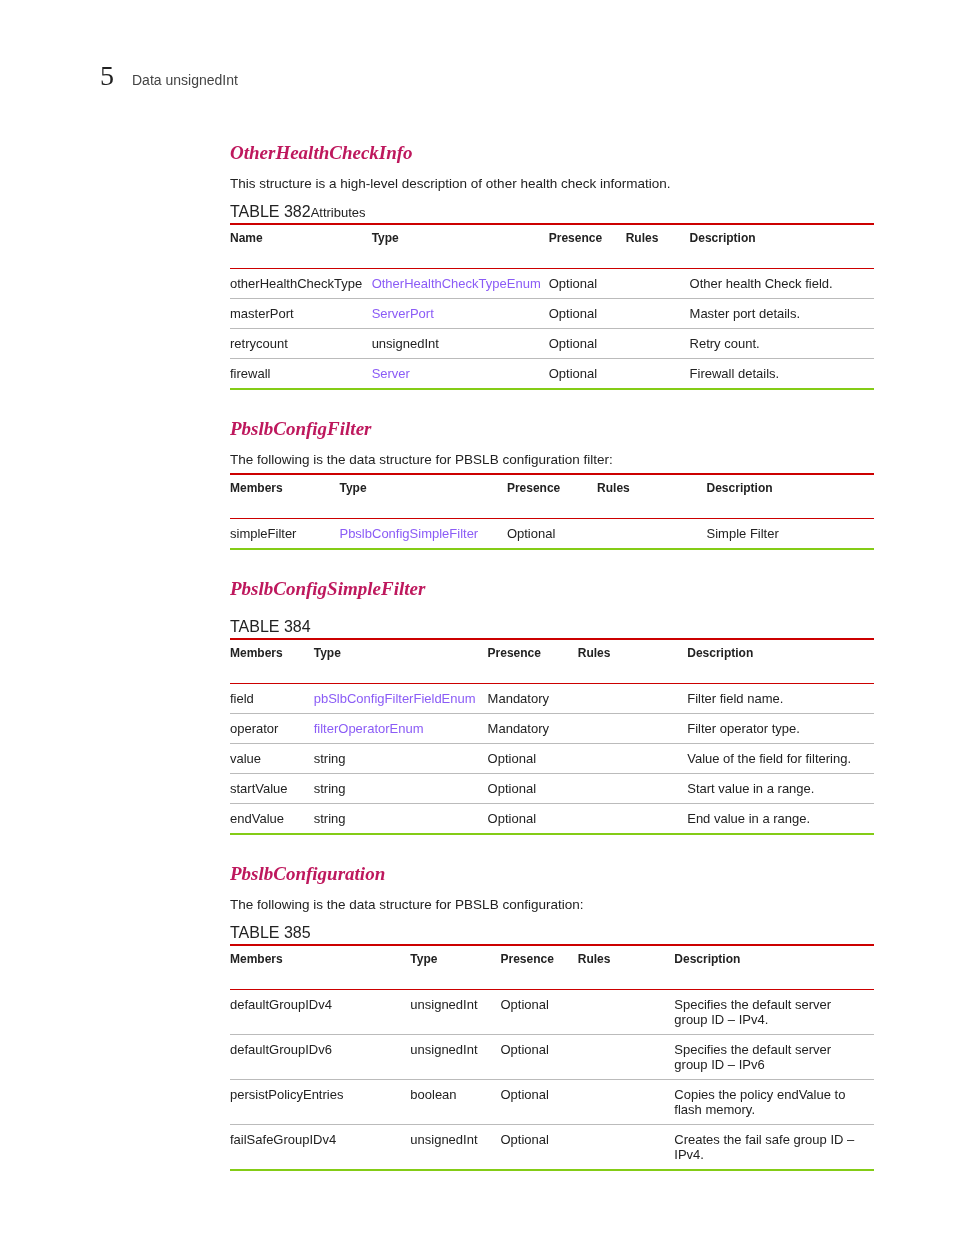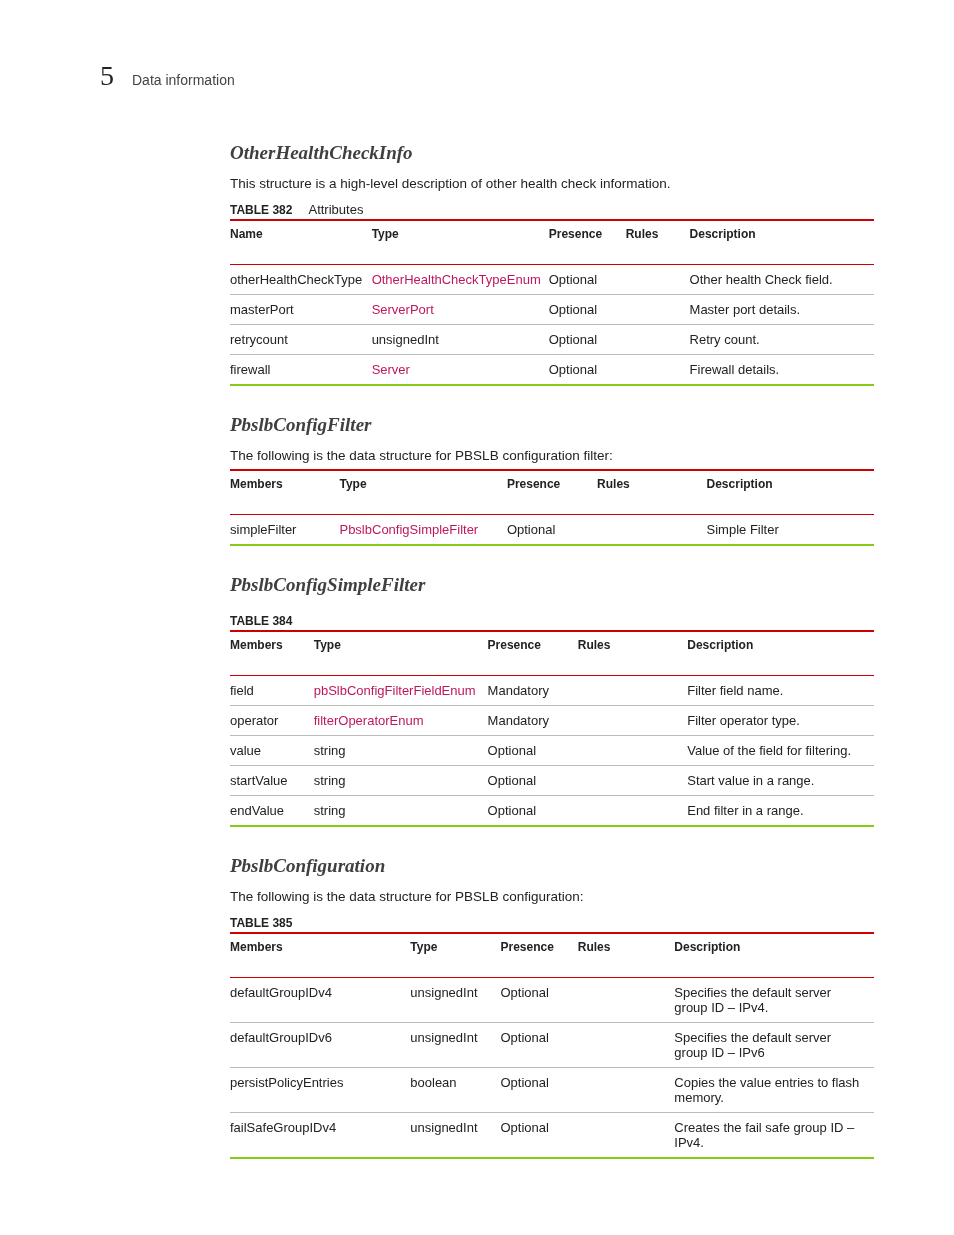--- a/index.html
+++ b/index.html
@@ -29,31 +29,31 @@
   }
   .content {
     margin-left: 130px;
   }
   h2.section-title {
     font-family: Georgia, 'Times New Roman', serif;
     font-style: italic;
     font-weight: bold;
     font-size: 19px;
     margin: 28px 0 12px 0;
-    color: #404040;
+    color: #be185d;
   }
   p.intro {
     margin: 8px 0 6px 0;
     font-size: 13.5px;
   }
   .table-label {
-    font-weight: bold;
-    font-size: 12px;
+    font-weight: normal;
+    font-size: 16px;
     font-family: Arial, sans-serif;
-    margin: 6px 16px 2px 0;
+    margin: 6px 0 2px 0;
     display: inline-block;
   }
   .table-label-sub {
     font-weight: normal;
     font-size: 13px;
   }
   table {
     width: 100%;
     border-collapse: collapse;
     font-size: 13px;
@@ -75,30 +75,30 @@
     font-weight: bold;
     font-size: 12px;
     padding: 6px 8px 23px 0;
   }
   td {
     text-align: left;
     padding: 7px 8px 7px 0;
     vertical-align: top;
   }
   .link {
-    color: #be185d;
+    color: #8b5cf6;
     cursor: pointer;
   }
 </style>
 </head>
 <body>
 
 <div class="page-header">
   <span class="chapter-num">5</span>
-  <span class="chapter-title">Data information</span>
+  <span class="chapter-title">Data unsignedInt</span>
 </div>
 
 <div class="content" id="content">
     <h2 class="section-title">OtherHealthCheckInfo</h2>
     <p class="intro">This structure is a high-level description of other health check information.</p>
     <div><span class="table-label">TABLE 382</span><span class="table-label-sub">Attributes</span></div>
     <table>
       <colgroup>
         <col style="width: 22%;">
         <col style="width: 27%;">
@@ -221,21 +221,21 @@
           <td>string</td>
           <td>Optional</td>
           <td></td>
           <td>Start value in a range.</td>
         </tr>
         <tr>
           <td>endValue</td>
           <td>string</td>
           <td>Optional</td>
           <td></td>
-          <td>End filter in a range.</td>
+          <td>End value in a range.</td>
         </tr>
       </tbody>
     </table>
     <h2 class="section-title">PbslbConfiguration</h2>
     <p class="intro">The following is the data structure for PBSLB configuration:</p>
     <div><span class="table-label">TABLE 385</span></div>
     <table>
       <colgroup>
         <col style="width: 28%;">
         <col style="width: 14%;">
@@ -265,21 +265,21 @@
           <td>unsignedInt</td>
           <td>Optional</td>
           <td></td>
           <td>Specifies the default server group ID – IPv6</td>
         </tr>
         <tr>
           <td>persistPolicyEntries</td>
           <td>boolean</td>
           <td>Optional</td>
           <td></td>
-          <td>Copies the value entries to flash memory.</td>
+          <td>Copies the policy endValue to flash memory.</td>
         </tr>
         <tr>
           <td>failSafeGroupIDv4</td>
           <td>unsignedInt</td>
           <td>Optional</td>
           <td></td>
           <td>Creates the fail safe group ID – IPv4.</td>
         </tr>
       </tbody>
     </table>

